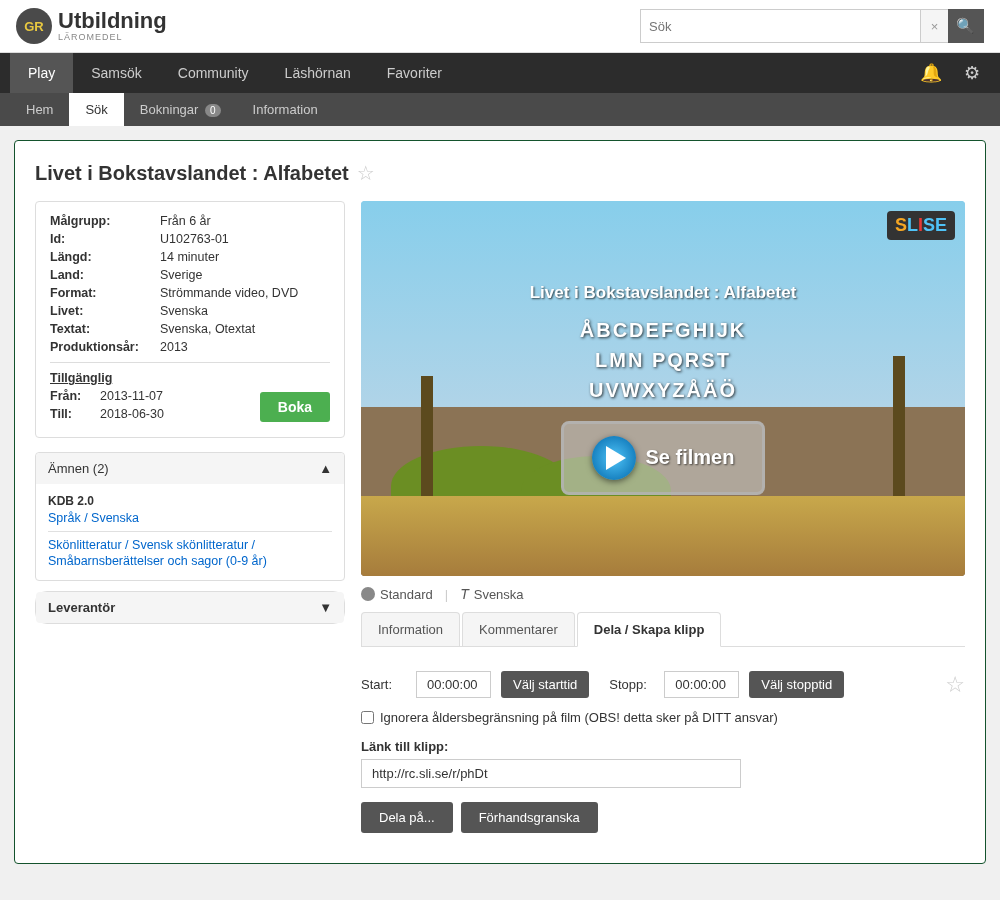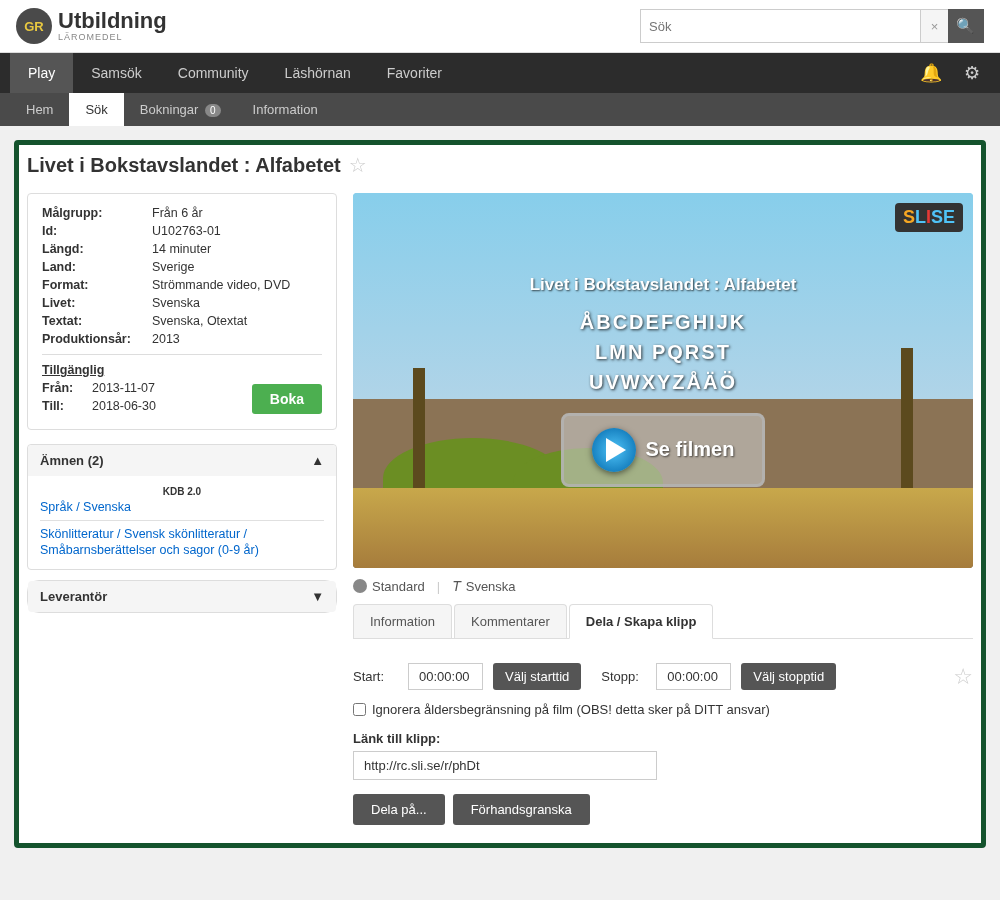--- a/index.html
+++ b/index.html
@@ -26,21 +26,21 @@
     #navbar-right .icon-btn { color: #ccc; width: 36px; height: 36px; display: flex; align-items: center; justify-content: center; cursor: pointer; font-size: 18px; }
 
     
     #subnav { background: #4a4a4a; display: flex; align-items: center; padding: 0 10px; }
     #subnav .sub-item { color: #ccc; padding: 9px 16px; cursor: pointer; font-size: 13px; }
     #subnav .sub-item.active { background: #fff; color: #333; }
     #badge { background: #888; color: #fff; font-size: 10px; padding: 1px 5px; border-radius: 8px; margin-left: 3px; }
 
     
     #main { padding: 14px; }
-    #content-box { background: #fff; border: 5px solid #14532d; border-radius: 4px; padding: 8px; }
+    #content-box { background: #fff; border: 1px solid #14532d; border-radius: 4px; padding: 20px; }
 
     
     #title-row { display: flex; align-items: center; gap: 8px; margin-bottom: 16px; }
     #page-title { font-size: 20px; font-weight: bold; color: #333; }
     #star-icon { font-size: 20px; color: #ccc; cursor: pointer; }
 
     
     #content-layout { display: flex; gap: 16px; }
 
     
@@ -49,23 +49,23 @@
     .info-row { display: flex; margin-bottom: 4px; }
     .info-label { font-weight: bold; min-width: 110px; color: #333; font-size: 12.5px; }
     .info-value { color: #333; font-size: 12.5px; }
     .section-divider { border: none; border-top: 1px solid #ddd; margin: 8px 0; }
     .tillganglig-label { font-weight: bold; font-size: 12.5px; text-decoration: underline; margin-bottom: 4px; }
     #boka-btn { background: #4caf50; color: #fff; border: none; padding: 7px 18px; border-radius: 3px; cursor: pointer; font-size: 14px; font-weight: bold; margin-left: auto; }
 
     
     #subjects-section { border: 1px solid #ddd; border-radius: 4px; margin-bottom: 10px; }
     #subjects-header { background: #f5f5f5; padding: 8px 12px; display: flex; justify-content: space-between; align-items: center; cursor: pointer; border-radius: 4px 4px 0 0; }
-    #subjects-header span { font-weight: bold; font-size: 13px; }
+    #subjects-header span { font-weight: normal; font-size: 13px; }
     #subjects-body { padding: 10px 12px; }
-    .subject-category { font-weight: bold; color: #333; font-size: 10px; margin-bottom: 3px; text-align: center; }
+    .subject-category { font-weight: bold; color: #333; font-size: 12px; margin-bottom: 3px; }
     .subject-link { color: #0066cc; font-size: 12.5px; text-decoration: none; cursor: pointer; display: block; margin-bottom: 2px; }
     .subject-sep { border: none; border-top: 1px solid #e0e0e0; margin: 6px 0; }
 
     
     #leverantor-section { border: 1px solid #ddd; border-radius: 12px; }
     #leverantor-header { background: #f5f5f5; padding: 8px 12px; display: flex; justify-content: space-between; align-items: center; cursor: pointer; border-radius: 4px; }
     #leverantor-header span { font-weight: bold; font-size: 13px; }
 
     
     #right-panel { flex: 1; }
@@ -116,21 +116,21 @@
     .time-display { background: #fff; border: 1px solid #ccc; padding: 5px 10px; font-size: 13px; min-width: 75px; text-align: left; }
     .choose-btn { background: #555; color: #fff; border: none; padding: 6px 12px; border-radius: 3px; cursor: pointer; font-size: 13px; }
     .clip-star { font-size: 22px; color: #ccc; cursor: pointer; margin-left: auto; }
 
     #checkbox-row { display: flex; align-items: center; gap: 6px; margin-bottom: 14px; }
     #checkbox-row input { cursor: pointer; }
     #checkbox-row label { font-size: 13px; color: #333; cursor: pointer; }
 
     #link-section { margin-bottom: 14px; }
     .link-label { font-size: 13px; font-weight: bold; margin-bottom: 5px; }
-    .link-input { width: 304px; border: 1px solid #ccc; padding: 6px 10px; font-size: 13px; color: #333; }
+    .link-input { width: 380px; border: 1px solid #ccc; padding: 6px 10px; font-size: 13px; color: #333; }
 
     #action-btns { display: flex; gap: 8px; }
     .action-btn { padding: 8px 18px; border: none; border-radius: 3px; cursor: pointer; font-size: 13px; }
     .btn-primary { background: #555; color: #fff; }
     .btn-secondary { background: #555; color: #fff; }
   </style>
 </head>
 <body>
 
 <div id="header">

